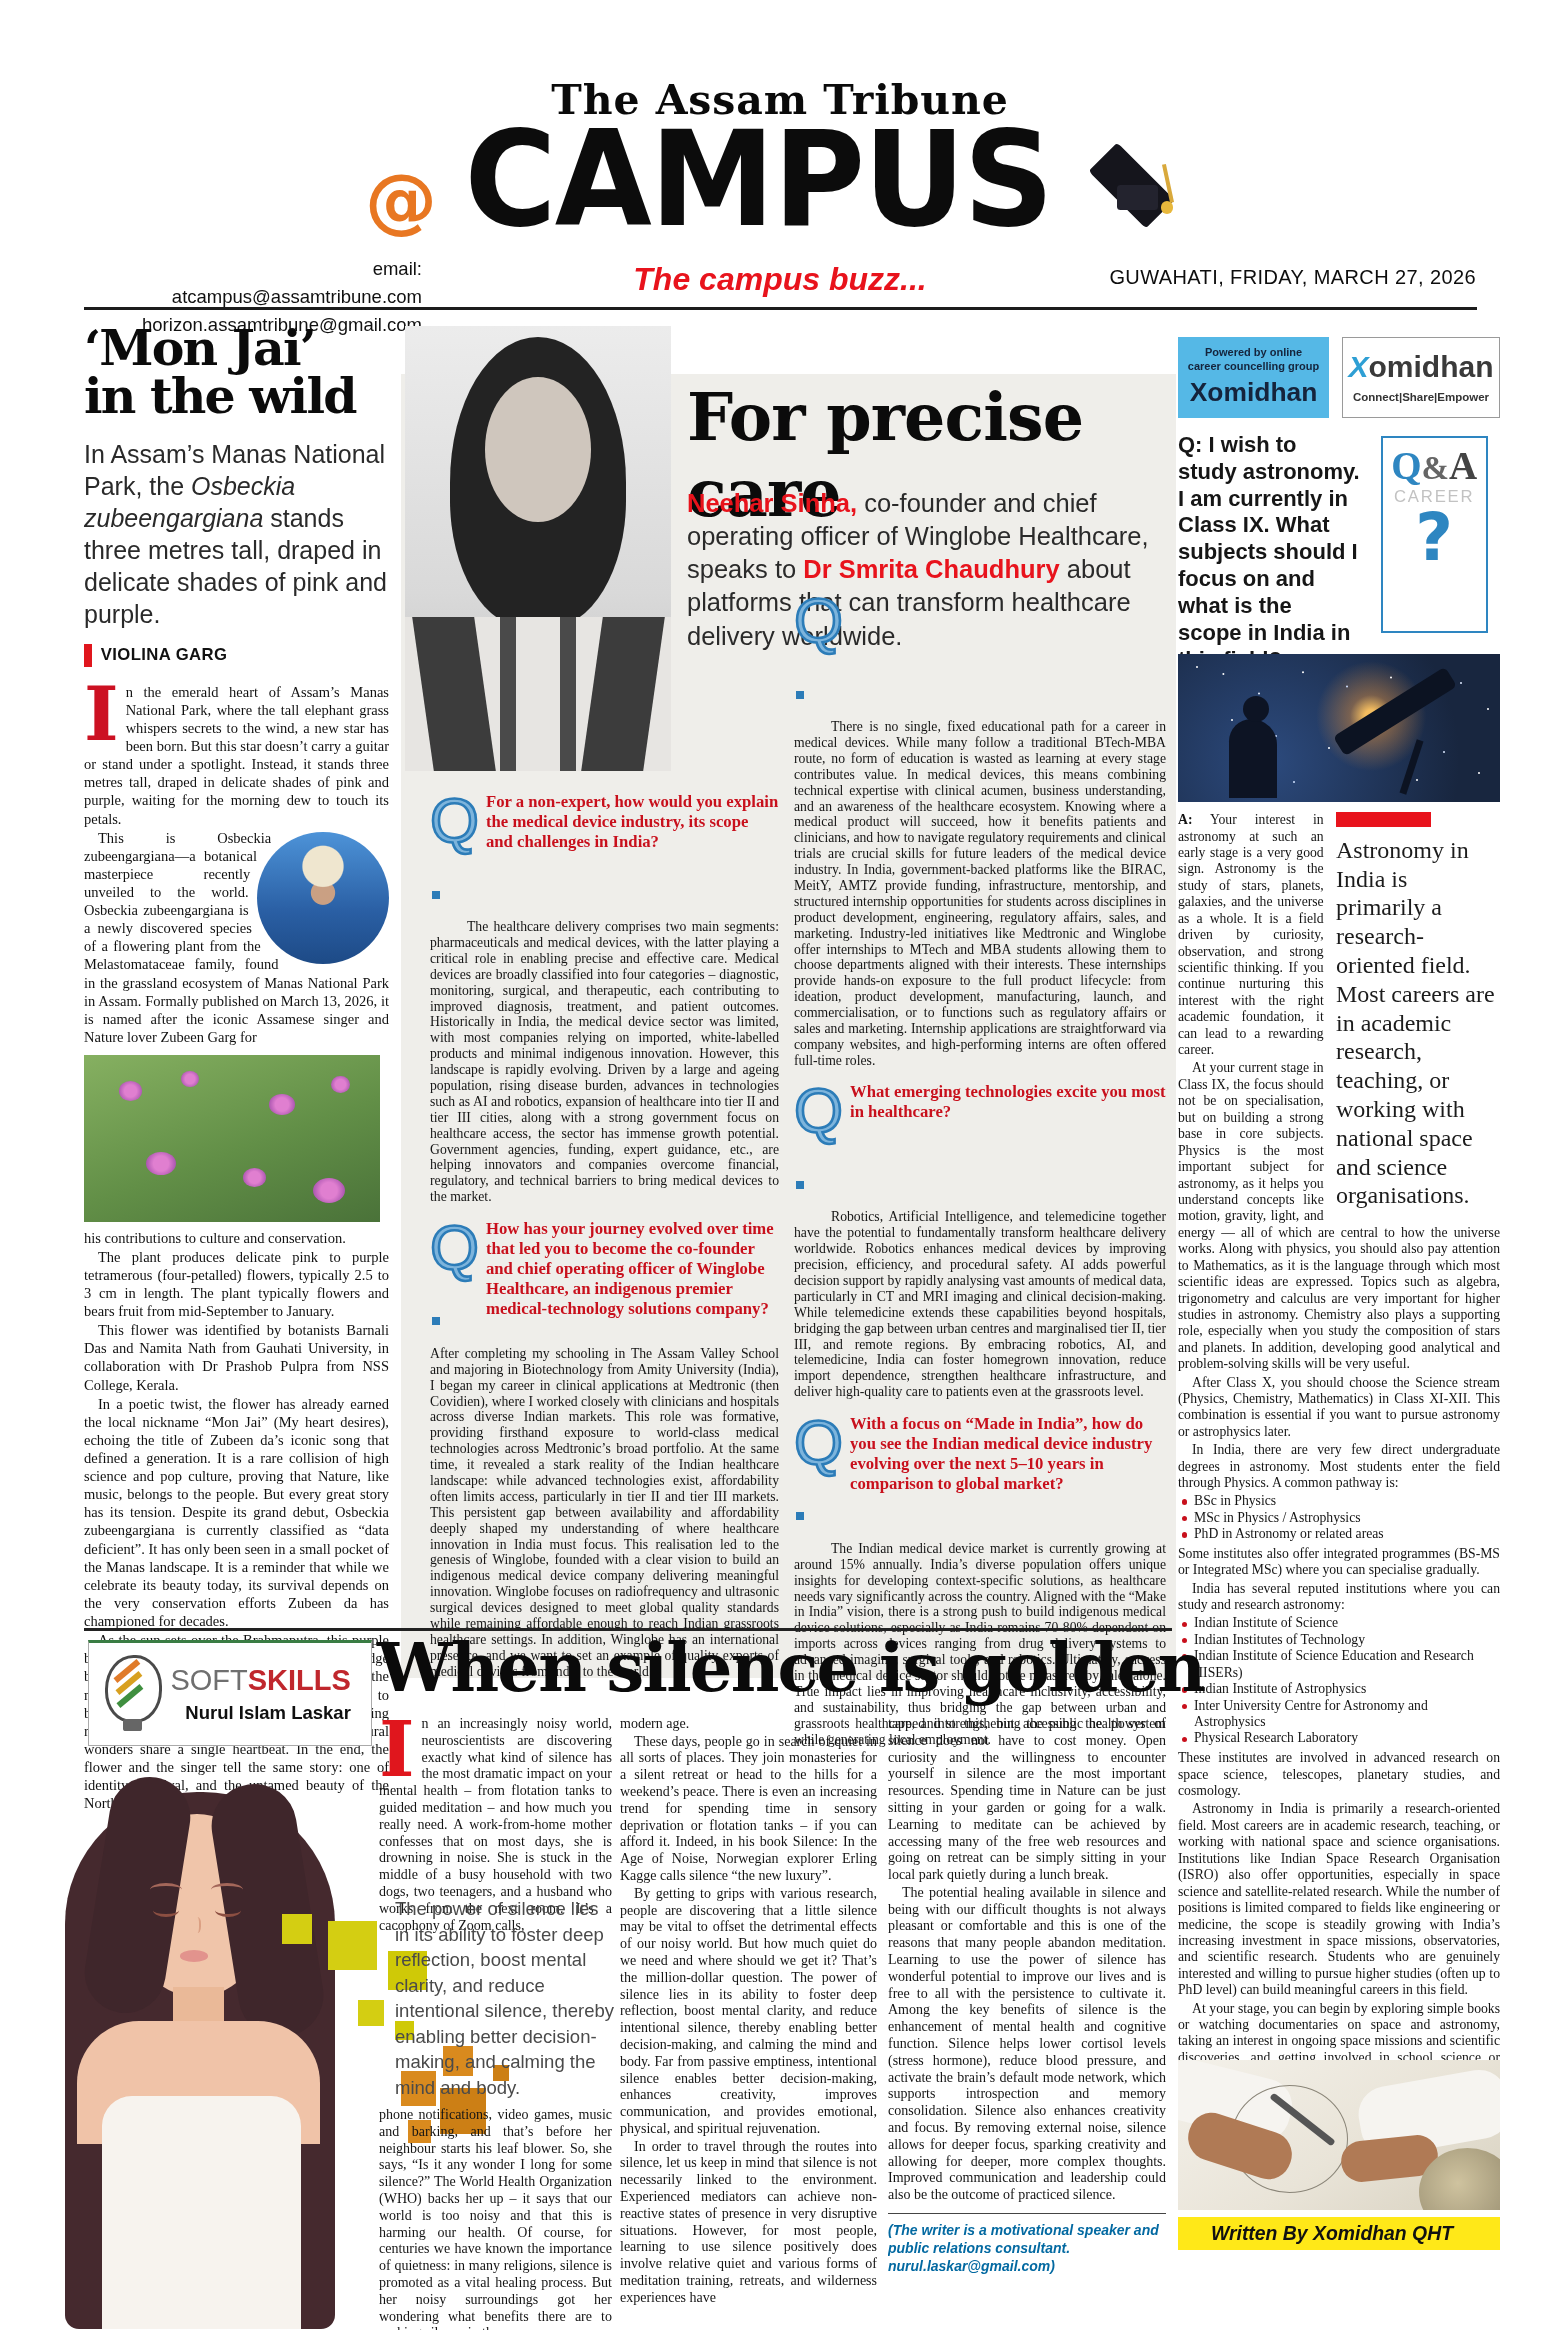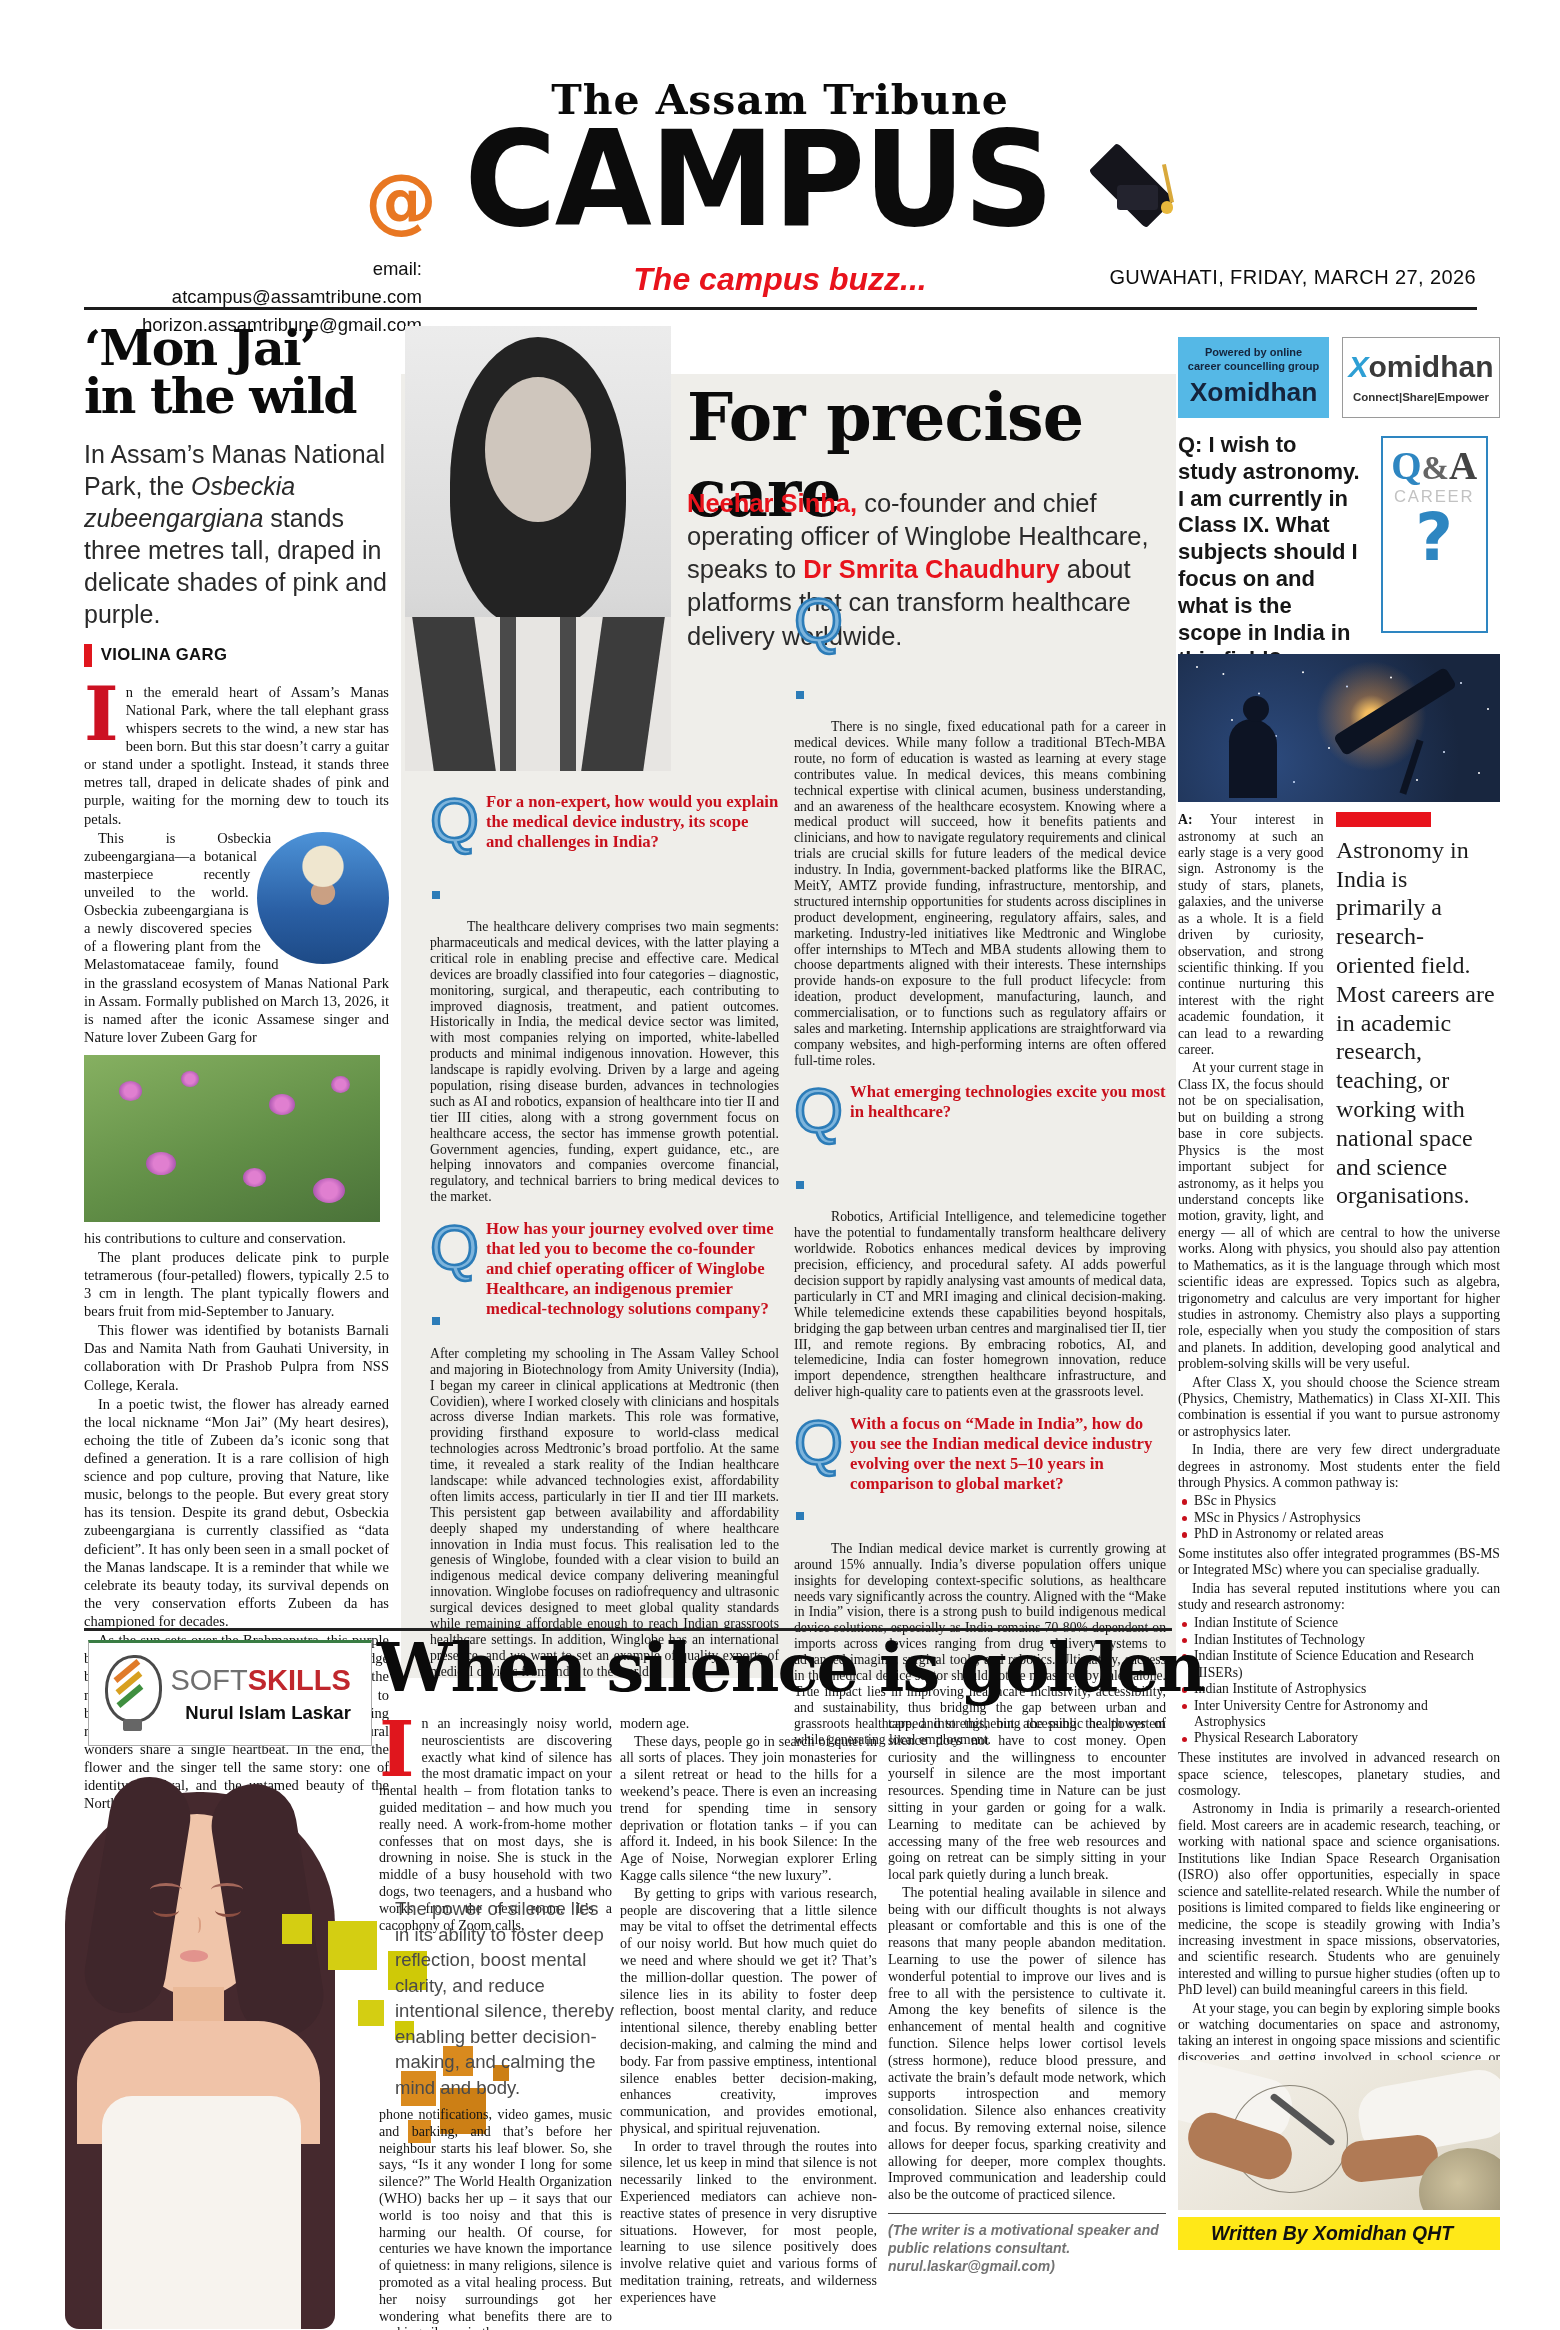--- a/index.html
+++ b/index.html
@@ -150,21 +150,21 @@
   .px{position:absolute;}
   .px div{position:absolute;}
   .silcol{position:absolute;font-size:14px;line-height:1.2;text-align:justify;color:#141414;}
   .silcol p{margin:0;}
   .silcol p + p{text-indent:14px;margin-top:0.9px;}
   .dc2::first-letter{float:left;font-family:"DejaVu Serif",serif;font-weight:700;font-size:76px;line-height:.8;
                      color:#e0161d;padding:3.5px 7px 0 0;}
   .sil-pq{position:absolute;left:395px;top:1896px;width:222px;
           font-family:"Liberation Sans",sans-serif;font-size:18.5px;line-height:1.38;color:#4a4a4a;}
   .sil-credit{margin-top:8.8px;border-top:1.8px solid #444;padding-top:7px;
-              font-style:italic;font-family:"Liberation Sans",sans-serif;font-weight:700;font-size:14px;line-height:1.3;color:#737373;text-align:left;}
+              font-style:italic;font-family:"Liberation Sans",sans-serif;font-weight:700;font-size:14px;line-height:1.3;color:#0369a1;text-align:left;}
 </style>
 </head>
 <body>
 
 <div class="page">
 
   <div class="tribune">The Assam Tribune</div>
   <div class="campus-row">
     <span class="at-sign">@</span>
     <span class="campus">CAMPUS</span>

